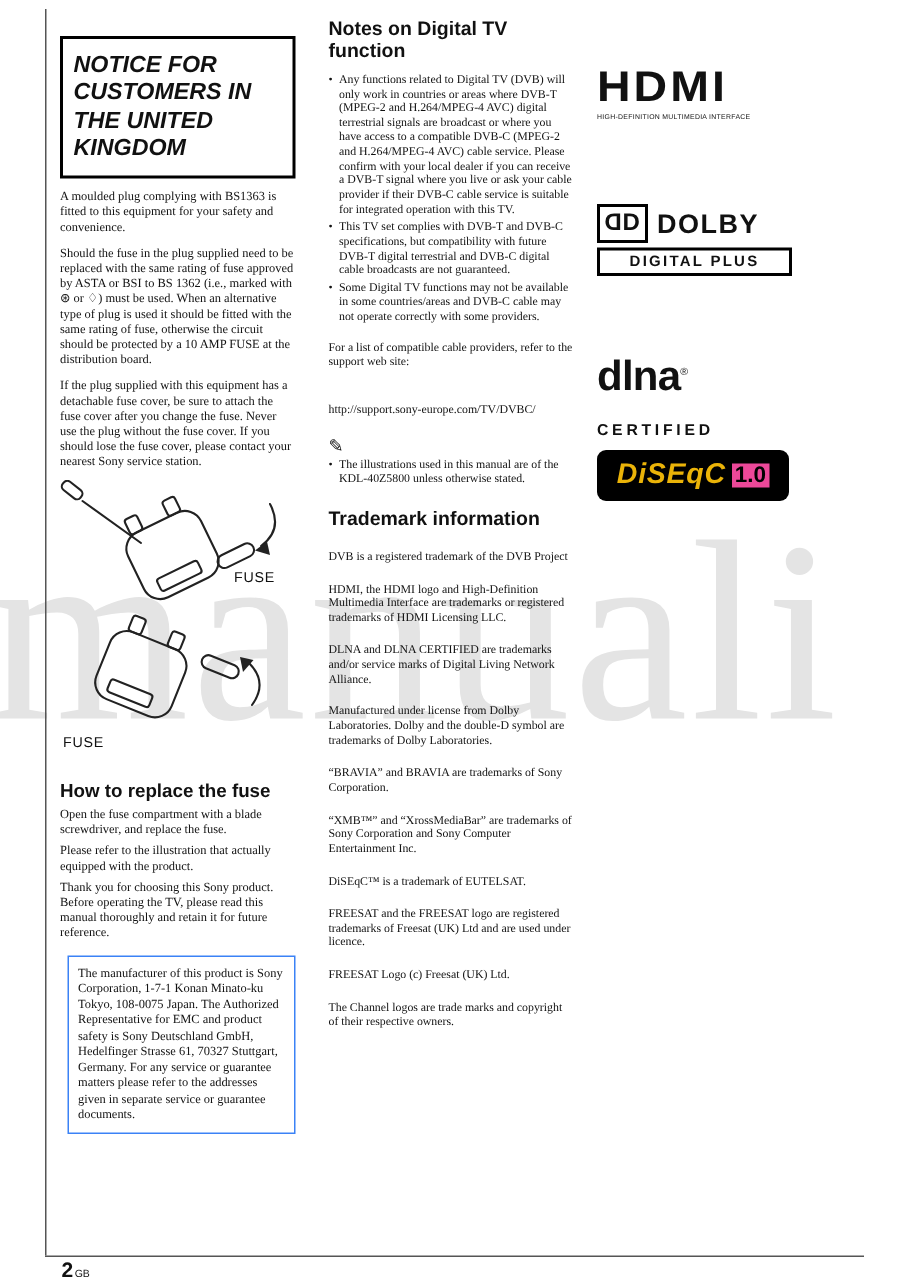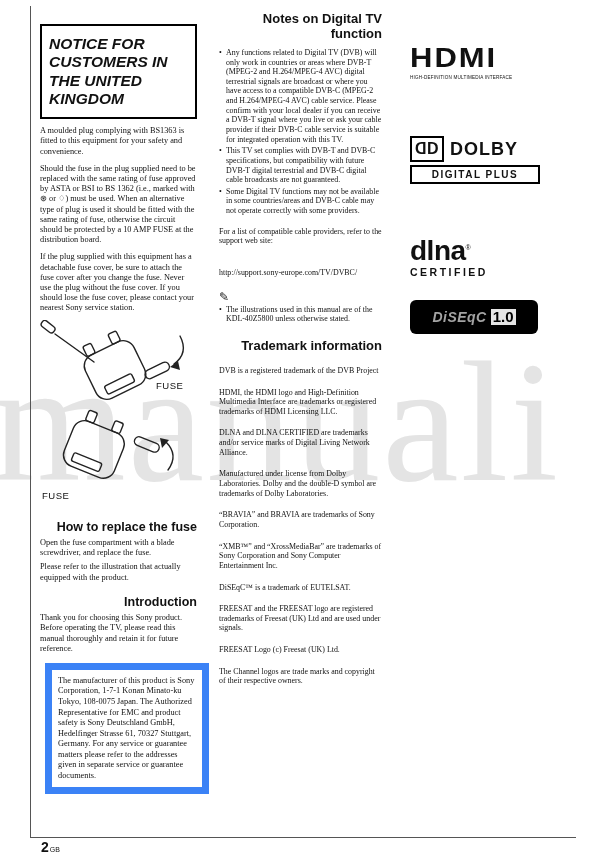--- a/index.html
+++ b/index.html
@@ -22,37 +22,37 @@
   .col-mid{position:absolute;left:219px;top:12px;width:163px;}
   .col-logos{position:absolute;left:398px;top:44px;width:130px;}
 
   
   .notice-box{
     border:2px solid #000;padding:9px 7px;
     font-family:"Liberation Sans",sans-serif;font-weight:bold;font-style:italic;
     font-size:15.5px;line-height:1.18;
   }
   .t{font-size:8.3px;line-height:1.23;margin:7px 0 0;}
-  h2,h3{font-family:"Liberation Sans",sans-serif;font-weight:bold;margin:0;line-height:1.15;text-align:right;}
+  h2,h3{font-family:"Liberation Sans",sans-serif;font-weight:bold;margin:0;line-height:1.15;}
   .h-left{font-size:12.5px;margin:12px 0 4px;}
   .t-tight{font-size:8.3px;line-height:1.23;margin:4px 0 0;}
 
   .illus{position:relative;height:188px;margin-top:6px;}
   .illus svg{position:absolute;left:0;}
   .svg1{top:0;}
   .svg2{top:88px;}
   .fuse-label{
     position:absolute;font-family:"Liberation Sans",sans-serif;
     font-size:9.5px;letter-spacing:.5px;font-weight:normal;
   }
   .fuse-label-1{left:116px;top:60px;}
   .fuse-label-2{left:2px;top:170px;}
 
   .mfg-box{
-    border:7px solid #3b82f6;padding:6px 6px;margin:9px 0 0 5px;
+    border:1px solid #3b82f6;padding:6px 6px;margin:9px 0 0 5px;
     font-size:8.3px;line-height:1.27;width:138px;
   }
 
   .footer{position:absolute;left:41px;top:838px;font-family:"Liberation Sans",sans-serif;}
   .page-num{font-size:14px;font-weight:bold;}
   .page-region{font-size:7px;margin-left:1px;}
 
   
   .h-mid{font-size:13px;margin:0 0 6px;}
   ul.notes{list-style:none;margin:2px 0 0;padding:0;}
@@ -61,21 +61,21 @@
     font-size:7.9px;line-height:1.22;
   }
   ul.notes li::before{content:"\2022";position:absolute;left:0;top:0;}
   .t2{font-size:7.9px;line-height:1.22;margin:11px 0 0;}
   .url{font-size:7.9px;line-height:1.22;margin:22px 0 0;word-break:break-all;color:#111;text-decoration:none;display:block;}
   .pencil{font-size:12px;margin:13px 0 1px;line-height:1;}
   .h-tm{font-size:13px;margin:15px 0 8px;}
   .tm-p{font-size:7.9px;line-height:1.22;margin:12px 0 7px;}
 
   
-  .logo-block{position:absolute;left:12px;width:130px;}
+  .logo-block{position:absolute;left:0;width:130px;}
   .lb-hdmi{top:0;}
   .lb-dolby{top:92px;}
   .lb-dlna{top:194px;}
   .lb-diseqc{top:256px;}
   .hdmi-word{
     font-family:"Liberation Sans",sans-serif;font-weight:bold;font-size:31px;
     letter-spacing:2px;line-height:.95;transform:scaleY(.92);transform-origin:left top;
   }
   .hdmi-tag{
     font-family:"Liberation Sans",sans-serif;font-size:4.6px;letter-spacing:.2px;
@@ -91,32 +91,32 @@
   .dolby-product{
     border:2px solid #000;margin-top:3px;text-align:center;padding:2px 0;
     font-family:"Liberation Sans",sans-serif;font-weight:bold;font-size:10px;letter-spacing:1.5px;
   }
   .dlna-word{
     font-family:"Liberation Sans",sans-serif;font-weight:bold;font-size:28px;line-height:.95;
     letter-spacing:-.5px;
   }
   .dlna-reg{font-size:7px;vertical-align:super;font-weight:normal;}
   .dlna-cert{
-    font-family:"Liberation Sans",sans-serif;font-weight:bold;font-size:10.5px;letter-spacing:2.5px;margin-top:1px;
+    font-family:"Liberation Sans",sans-serif;font-weight:bold;font-size:10.5px;letter-spacing:2.5px;margin-top:16px;
   }
   .diseqc-box{
     background:#000;border-radius:6px;width:128px;height:34px;
     display:flex;align-items:center;justify-content:center;gap:4px;
   }
   .diseqc-word{
-    color:#a3a3a3;font-family:"Liberation Sans",sans-serif;font-weight:bold;font-style:italic;
-    font-size:14px;letter-spacing:.5px;
+    color:#eab308;font-family:"Liberation Sans",sans-serif;font-weight:bold;font-style:italic;
+    font-size:19px;letter-spacing:.5px;
   }
   .diseqc-ver{
-    background:#e5e5e5;color:#000;font-family:"Liberation Sans",sans-serif;font-weight:bold;
+    background:#ec4899;color:#000;font-family:"Liberation Sans",sans-serif;font-weight:bold;
     font-size:15px;padding:0 2px;line-height:1.1;
   }
 </style>
 </head>
 <body>
 
 <div class="watermark">manuali</div>
 
 <div class="content">
 
@@ -161,21 +161,20 @@
           <polygon points="120,30 129,32 122,40" fill="#222" stroke="none"></polygon>
         </g>
       </svg>
       <span class="fuse-label fuse-label-2">FUSE</span>
     </div>
 
     <h3 class="h-left">How to replace the fuse</h3>
     <p class="t-tight">Open the fuse compartment with a blade screwdriver, and replace the fuse.</p>
     <p class="t-tight">Please refer to the illustration that actually equipped with the product.</p>
 
-    <h3 class="h-left">Introduction</h3>
     <p class="t-tight">Thank you for choosing this Sony product. Before operating the TV, please read this manual thoroughly and retain it for future reference.</p>
 
     <div class="mfg-box">
       <span>The manufacturer of this product is Sony Corporation, 1-7-1 Konan Minato-ku Tokyo, 108-0075 Japan. The Authorized Representative for EMC and product safety is Sony Deutschland GmbH, Hedelfinger Strasse 61, 70327 Stuttgart, Germany. For any service or guarantee matters please refer to the addresses given in separate service or guarantee documents.</span>
     </div>
   </div>
 
   <div class="col-mid">
     <h2 class="h-mid">Notes on Digital TV function</h2>
     <ul class="notes">
@@ -193,21 +192,21 @@
     </ul>
 
     <h2 class="h-tm">Trademark information</h2>
     <p class="tm-p">DVB is a registered trademark of the DVB Project</p>
     <p class="tm-p">HDMI, the HDMI logo and High-Definition Multimedia Interface are trademarks or registered trademarks of HDMI Licensing LLC.</p>
     <p class="tm-p">DLNA and DLNA CERTIFIED are trademarks and/or service marks of Digital Living Network Alliance.</p>
     <p class="tm-p">Manufactured under license from Dolby Laboratories. Dolby and the double-D symbol are trademarks of Dolby Laboratories.</p>
     <p class="tm-p">“BRAVIA” and BRAVIA are trademarks of Sony Corporation.</p>
     <p class="tm-p">“XMB™” and “XrossMediaBar” are trademarks of Sony Corporation and Sony Computer Entertainment Inc.</p>
     <p class="tm-p">DiSEqC™ is a trademark of EUTELSAT.</p>
-    <p class="tm-p">FREESAT and the FREESAT logo are registered trademarks of Freesat (UK) Ltd and are used under signals.</p>
+    <p class="tm-p">FREESAT and the FREESAT logo are registered trademarks of Freesat (UK) Ltd and are used under licence.</p>
     <p class="tm-p">FREESAT Logo (c) Freesat (UK) Ltd.</p>
     <p class="tm-p">The Channel logos are trade marks and copyright of their respective owners.</p>
   </div>
 
   <div class="col-logos">
     <div class="logo-block lb-hdmi">
       <div class="hdmi-word">HDMI</div>
       <div class="hdmi-tag">HIGH-DEFINITION MULTIMEDIA INTERFACE</div>
     </div>
 

